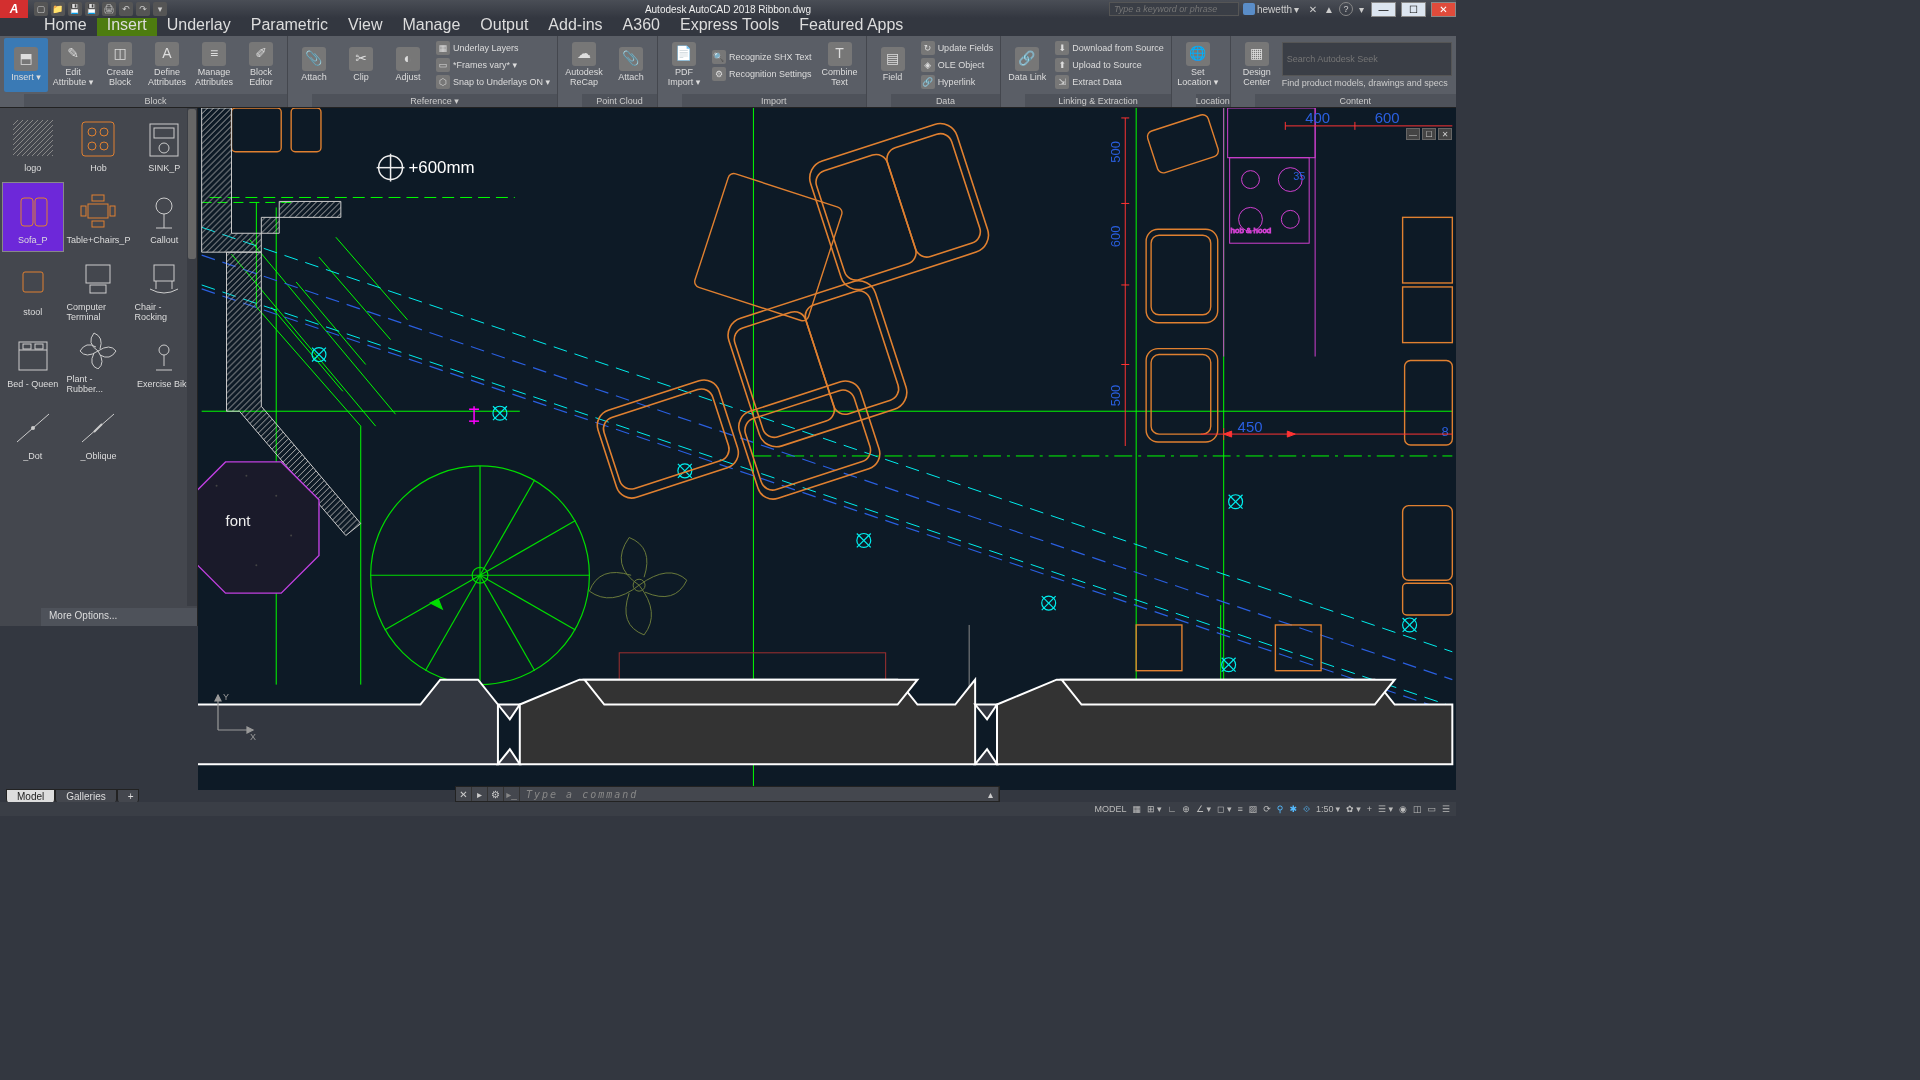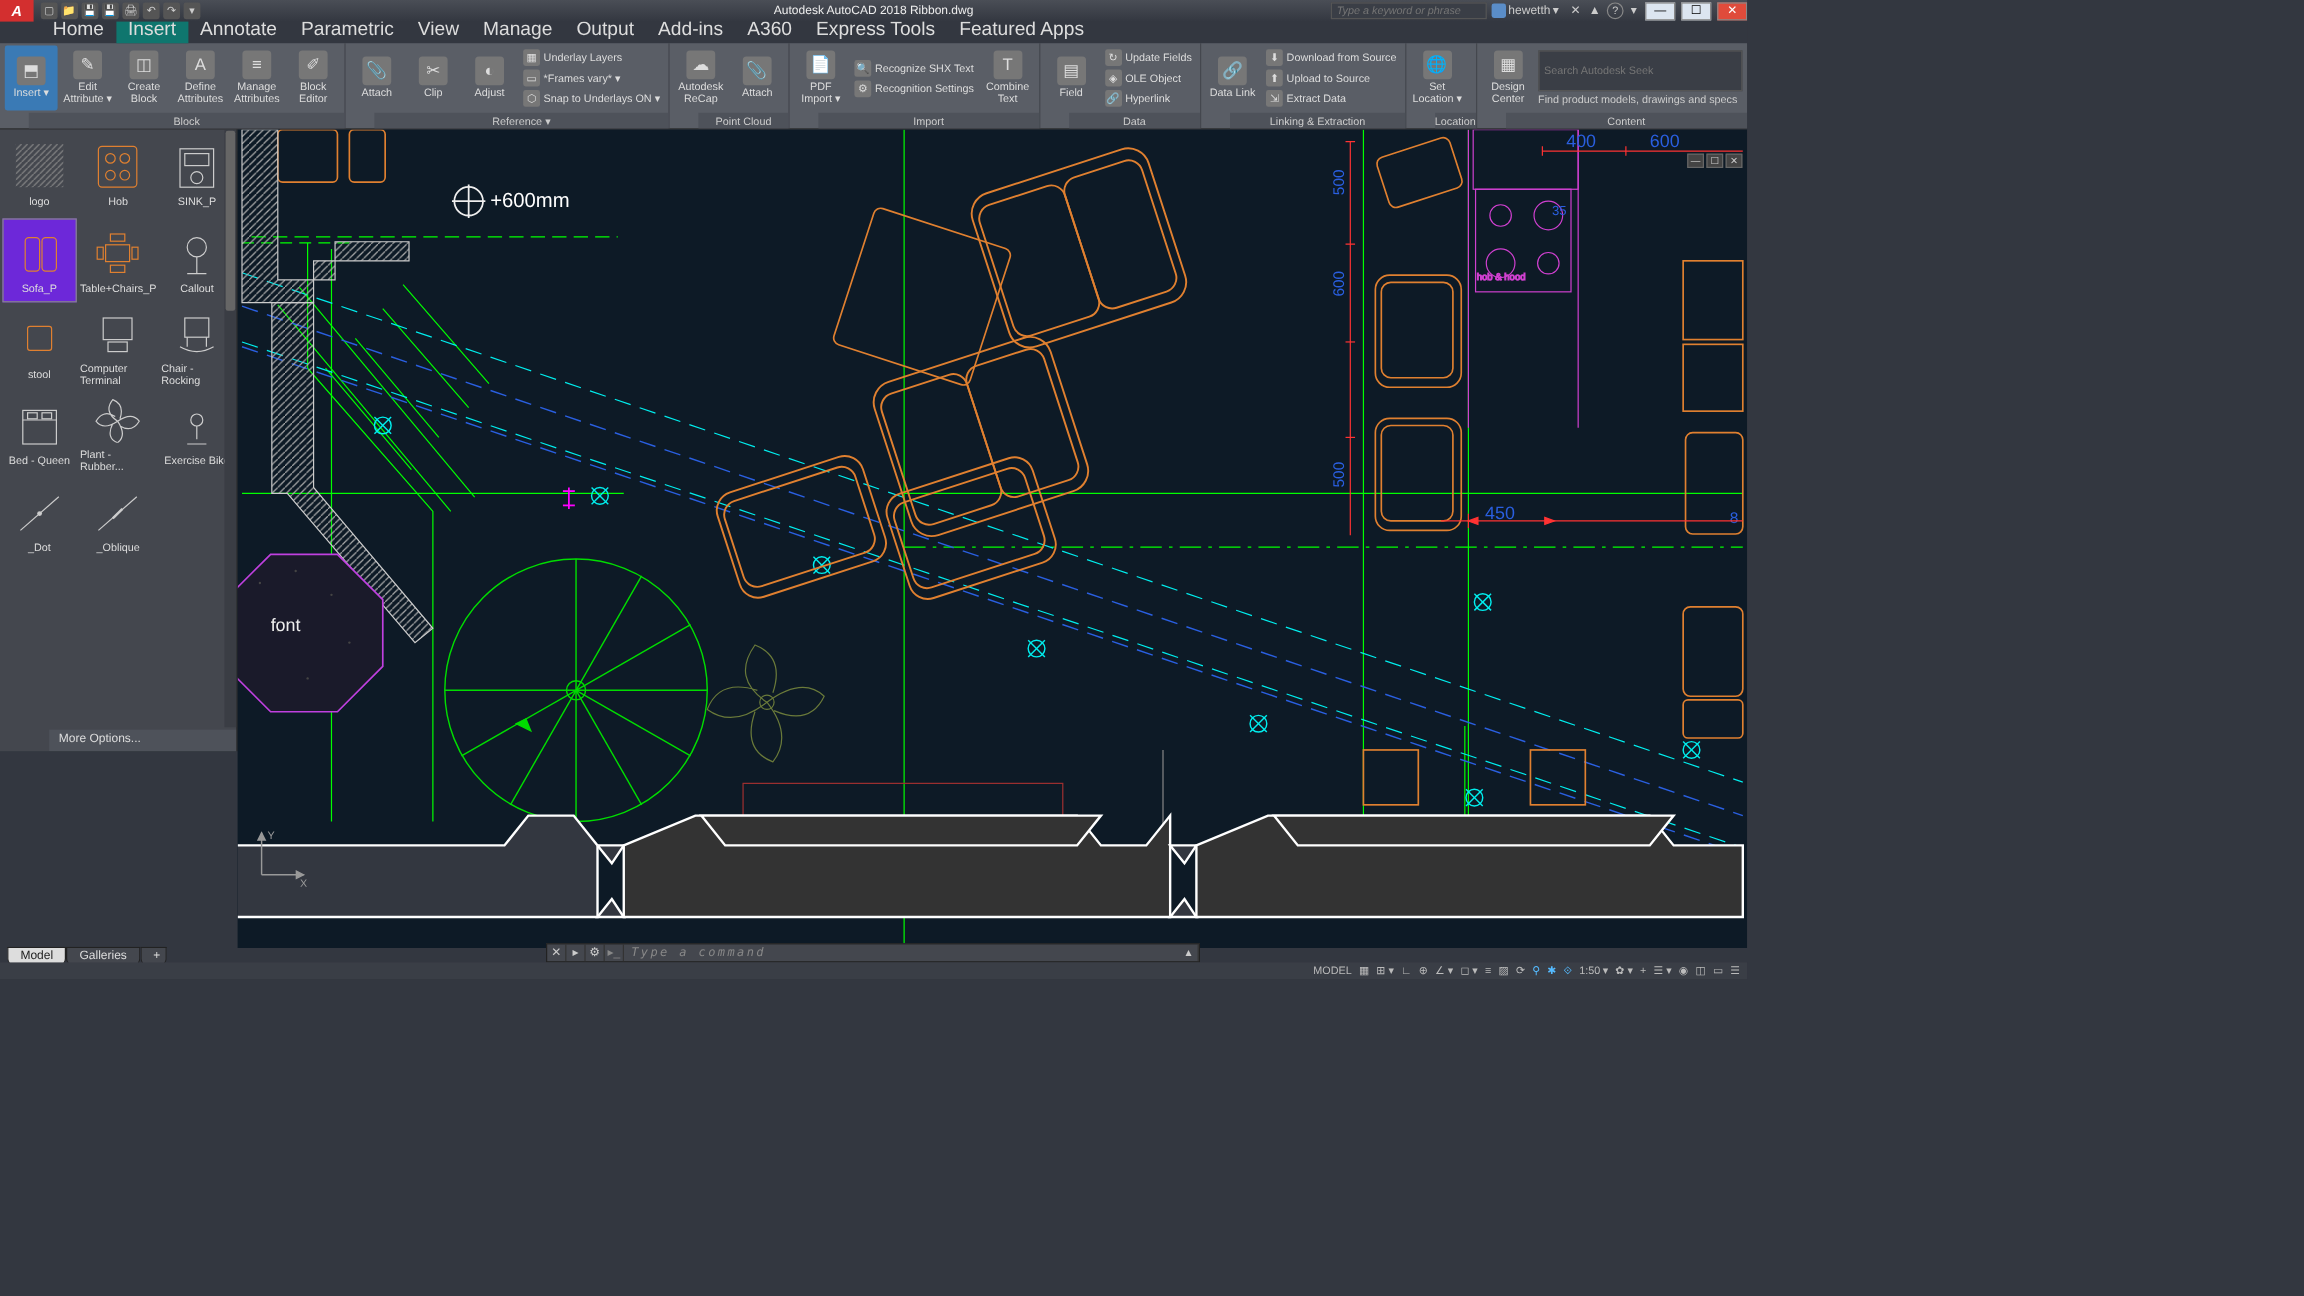--- a/index.html
+++ b/index.html
@@ -15,21 +15,21 @@
 .search-box { width:130px; height:14px; background:#3a3e46; border:1px solid #555; color:#888; font-size:9px; padding:0 4px; font-style:italic; }
 .signin { width:60px; color:#ccc; font-size:10px; display:flex; align-items:center; gap:2px; }
 .signin-icon { width:12px;height:12px;background:#5a8dc8;border-radius:2px; }
 .win-btn { width:25px; height:15px; border:1px solid #888; margin-left:1px; display:flex; align-items:center; justify-content:center; font-size:10px; color:#000; }
 .win-min{background:#dce5f0;} .win-max{background:#dce5f0;} .win-close{background:#e04b3b;color:#fff;}
 .help-icon{width:14px;height:14px;border:1px solid #888;border-radius:50%;font-size:9px;display:flex;align-items:center;justify-content:center;color:#ccc;}
 
 
 .tabs-row { height:18px; background:#333740; display:flex; align-items:end; padding-left:34px; font-size:16px; }
 .tab { padding:2px 10px; color:#ddd; cursor:pointer; }
-.tab.active { background:#0f766e; border-radius:3px 3px 0 0; }
+.tab.active { background:#4d7c0f; border-radius:3px 3px 0 0; }
 
 
 .ribbon { height:72px; background:#5a5e66; display:flex; border-bottom:1px solid #222; }
 .panel { border-right:1px solid #44474e; display:flex; flex-direction:column; }
 .panel-body { flex:1; display:flex; align-items:center; padding:2px 4px; gap:3px; }
 .panel-title { height:14px; font-size:9px; color:#ccc; text-align:center; background:#4e525a; display:flex; align-items:center; justify-content:center;margin-left:24px; }
 .big-btn { display:flex; flex-direction:column; align-items:center; justify-content:center; width:44px; height:54px; color:#ddd; font-size:9px; text-align:center; cursor:pointer; line-height:1.1; gap:2px; }
 .big-btn.accent { background:#3a7ab5; border-radius:2px; }
 .ico { width:24px; height:24px; background:#777; border-radius:3px; display:flex; align-items:center; justify-content:center; font-size:14px; }
 .small-list { display:flex; flex-direction:column; gap:1px; font-size:9px; color:#ddd; }
@@ -104,21 +104,21 @@
     <span style="color:#ccc;margin:0 2px">▾</span>
     <div class="win-btn win-min">—</div>
     <div class="win-btn win-max">☐</div>
     <div class="win-btn win-close">✕</div>
   </div>
 </div>
 
 <div class="tabs-row" id="tabs-row">
     <div class="tab">Home</div>
     <div class="tab active">Insert</div>
-    <div class="tab">Annotate</div>
+    <div class="tab">Underlay</div>
     <div class="tab">Parametric</div>
     <div class="tab">View</div>
     <div class="tab">Manage</div>
     <div class="tab">Output</div>
     <div class="tab">Add-ins</div>
     <div class="tab">A360</div>
     <div class="tab">Express Tools</div>
     <div class="tab">Featured Apps</div>
   </div>
 

